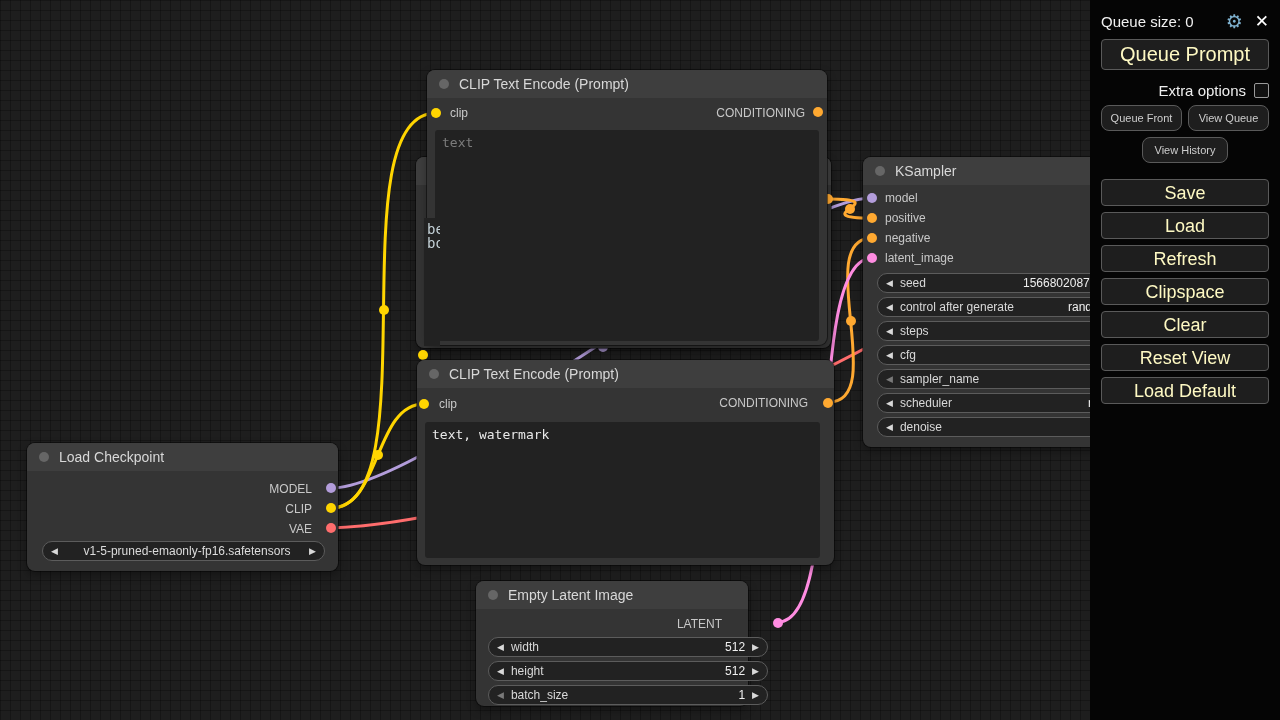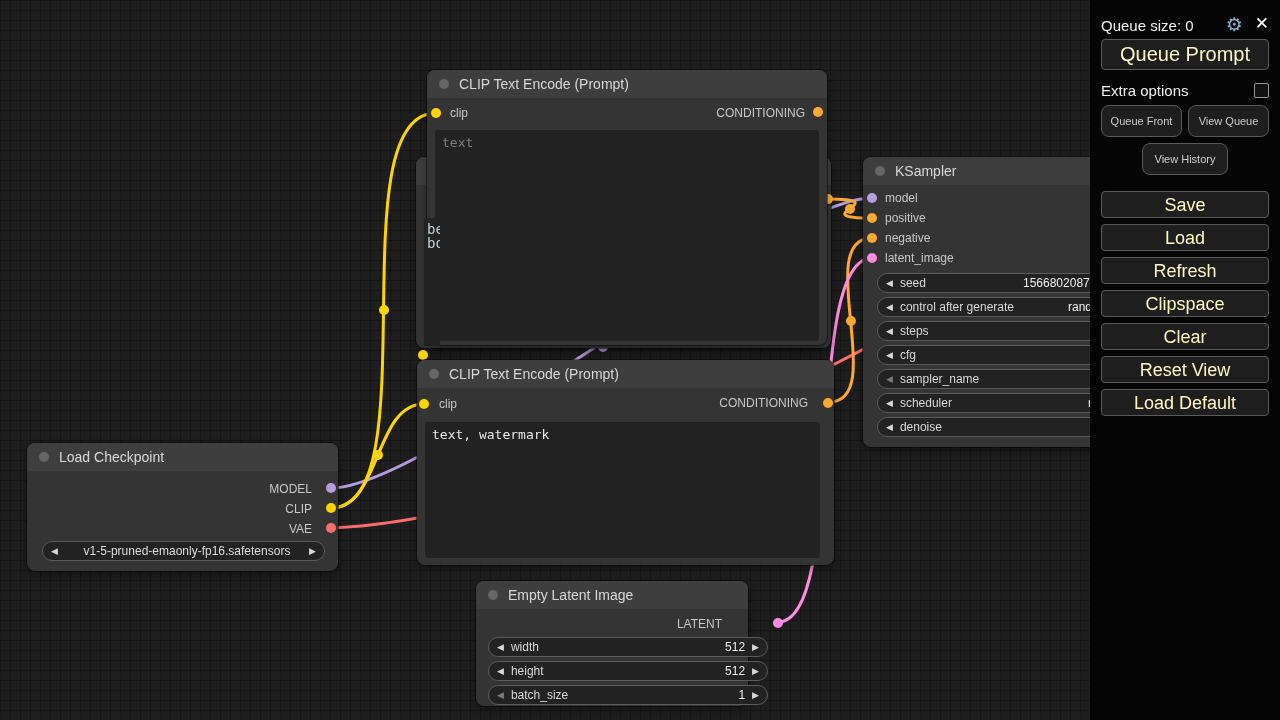--- a/index.html
+++ b/index.html
@@ -34,34 +34,34 @@
   .pill .pval-abs{position:absolute;top:2px;color:#efefef;}
   .pill .ctr{flex:1;text-align:center;color:#dcdcdc;}
   #hidden-node{z-index:1;}
   #node-pos-sliver{position:absolute;left:424px;top:218px;width:13px;height:124px;
     background:#222;overflow:hidden;z-index:3;color:#c3d0d6;
     font-family:"DejaVu Sans Mono",monospace;font-size:14px;line-height:14px;
     padding:4px 0 0 3px;white-space:pre;}
   
   #sidebar{position:absolute;right:0;top:0;width:190px;height:720px;background:#050505;
     z-index:10;box-sizing:border-box;padding:8px 11px;color:#eee;}
-  .sb-toprow{display:flex;align-items:flex-end;height:26px;margin-bottom:5px;}
+  .sb-toprow{display:flex;align-items:center;height:26px;margin-bottom:5px;}
   .sb-title{font-size:15px;color:#f0f0f0;flex:1;}
   .gear{font-size:19px;line-height:19px;margin-right:12px;cursor:pointer;}
   .xclose{font-size:17px;color:#fff;cursor:pointer;}
   .btn{display:block;width:100%;background:#1e1e1e;border:1.5px solid #5a5a5a;
     border-radius:4px;color:#fef9c3;text-align:center;box-sizing:border-box;cursor:pointer;
     font-family:"Liberation Sans",sans-serif;}
   #queue-prompt{height:31px;font-size:20px;margin:0 0 11px 0;}
-  .extra-row{display:flex;align-items:center;justify-content:space-between;height:18px;margin-bottom:6px;}
+  .extra-row{display:flex;align-items:center;justify-content:flex-end;height:18px;margin-bottom:6px;}
   .extra-label{font-size:15px;color:#eee;margin-right:8px;}
   .checkbox{width:13px;height:13px;border:1px solid #9a9a9a;background:#111;
     display:inline-block;border-radius:2px;cursor:pointer;}
   .sb-smallrow{display:flex;gap:6px;margin-bottom:6px;justify-content:center;}
-  .btn.small{height:32px;font-size:11px;color:#cdcdcd;border-radius:8px;
+  .btn.small{height:26px;font-size:11px;color:#cdcdcd;border-radius:8px;
     border-width:1px;line-height:14px;}
   .btn.small.half{flex:1;}
   .btn.small.hist{width:86px;}
   .bigs{margin-top:16px;display:flex;flex-direction:column;gap:6px;}
   .btn.big{height:27px;font-size:18px;line-height:24px;}
 </style>
 </head>
 <body>
 
 <div id="canvas"></div>

